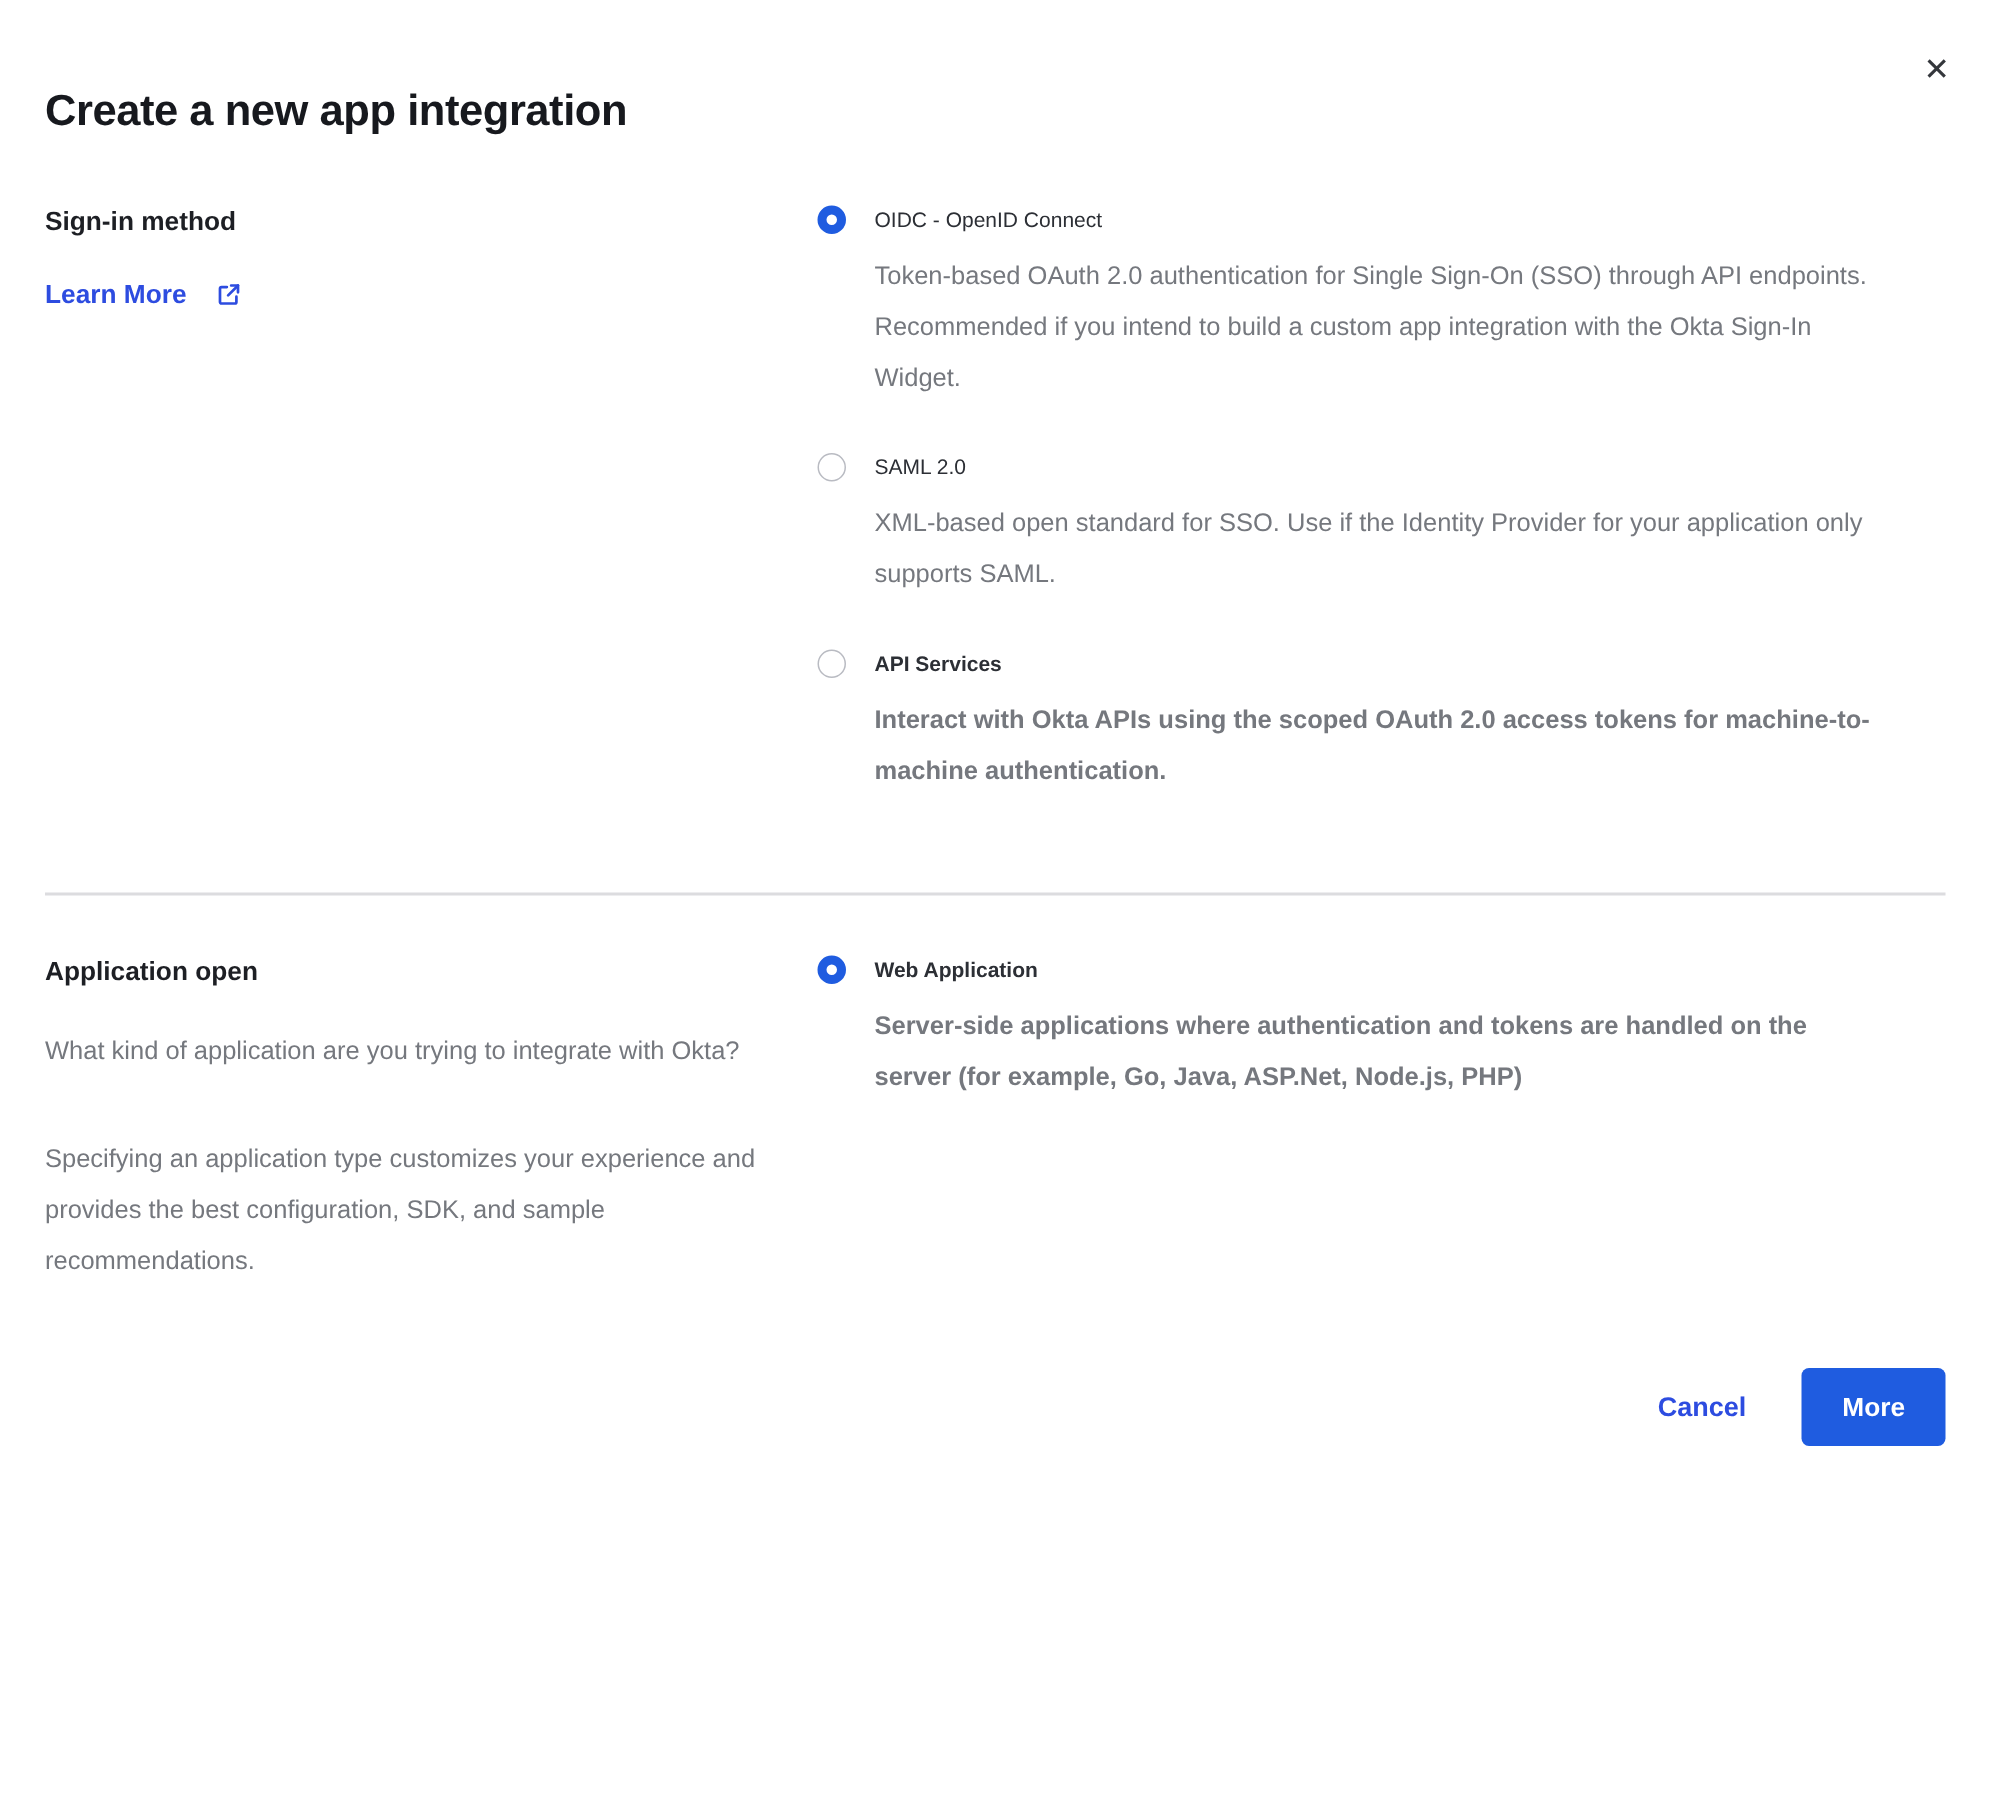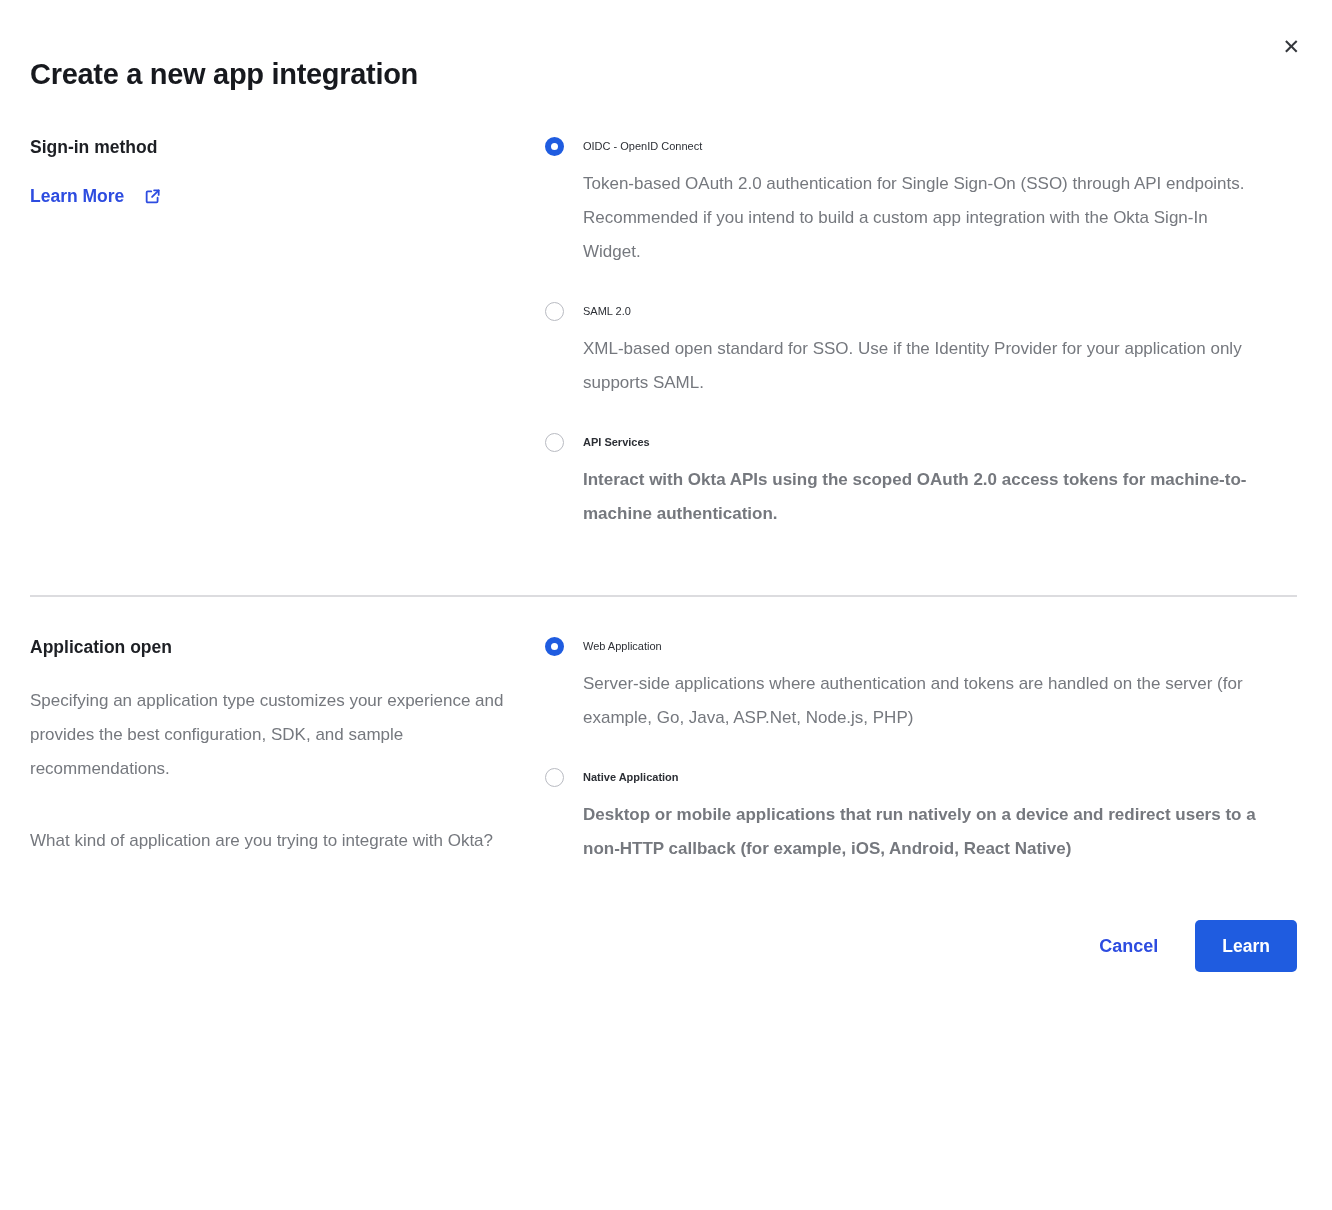--- a/index.html
+++ b/index.html
@@ -46,21 +46,21 @@
   .left-para + .left-para{margin-top:38px;}
   .option{display:flex;align-items:flex-start;margin-bottom:31px;cursor:pointer;}
   .option:last-child{margin-bottom:0;font-weight:bold;}
   .radio{
     width:19px;height:19px;border-radius:50%;flex-shrink:0;
     border:1.5px solid var(--radio-border);background:#fff;
     margin-top:2px;
   }
   .option.selected .radio{border:6px solid var(--accent);}
   .option-text{margin-left:19px;}
-  .option-label{font-size:11px;color:var(--text-label);line-height:23px;}
+  .option-label{font-size:14px;color:var(--text-label);line-height:23px;}
   .option-desc{margin-top:9px;font-size:17px;line-height:34px;color:var(--text-gray);}
   .divider{border:none;border-top:2px solid var(--divider);margin:64px 0 0 0;}
   .footer{
     display:flex;justify-content:flex-end;align-items:center;
     margin-top:54px;gap:37px;
   }
   .cancel-link{
     color:var(--link);font-size:18px;font-weight:700;cursor:pointer;
     background:none;border:none;font-family:inherit;
   }
@@ -119,41 +119,34 @@
     </div>
   </div>
 </div>
   </div>
 
   <hr class="divider">
 
   <div class="section section-2">
     <div class="section-left">
       <div class="section-label">Application open</div>
+      <p class="left-para">What kind of application are you trying to integrate with Okta?</p>
       <p class="left-para">Specifying an application type customizes your experience and provides the best configuration, SDK, and sample recommendations.</p>
-      <p class="left-para">What kind of application are you trying to integrate with Okta?</p>
     </div>
     <div class="section-right">
   <div class="option selected">
     <span class="radio"></span>
     <div class="option-text">
       <div class="option-label">Web Application</div>
       <div class="option-desc">Server-side applications where authentication and tokens are handled on the server (for example, Go, Java, ASP.Net, Node.js, PHP)</div>
     </div>
   </div>
 
 
-  <div class="option">
-    <span class="radio"></span>
-    <div class="option-text">
-      <div class="option-label">Native Application</div>
-      <div class="option-desc">Desktop or mobile applications that run natively on a device and redirect users to a non-HTTP callback (for example, iOS, Android, React Native)</div>
-    </div>
-  </div>
 </div>
   </div>
 
   <div class="footer">
     <button class="cancel-link">Cancel</button>
-    <button class="next-btn">Learn</button>
+    <button class="next-btn">More</button>
   </div>
 
 </div>
 
 </body></html>

